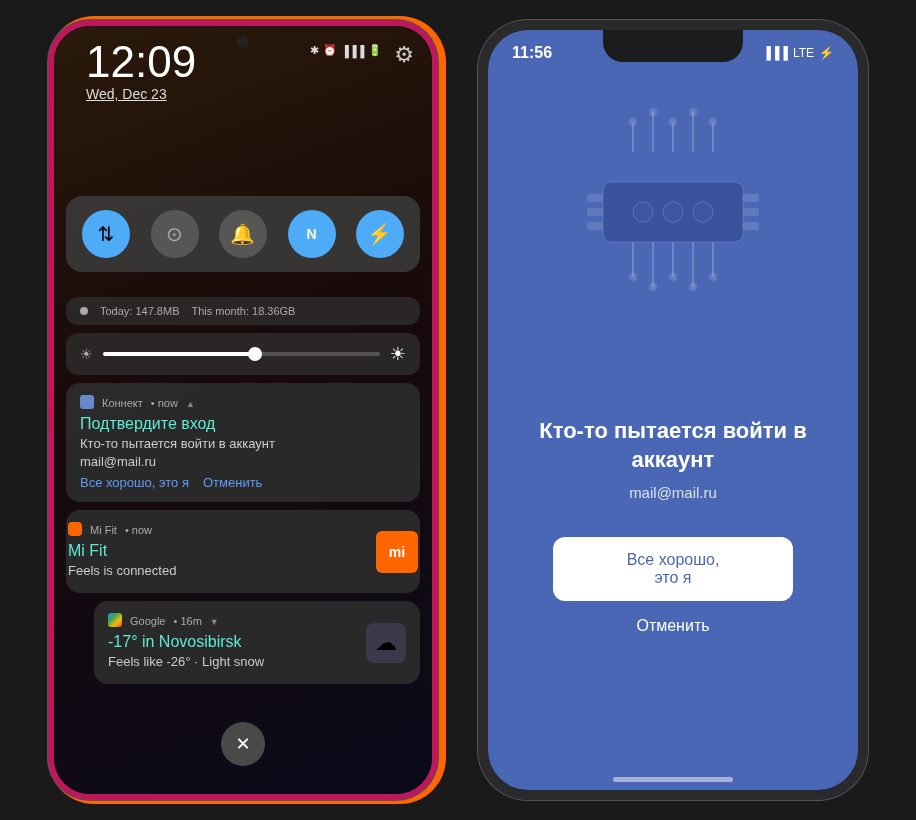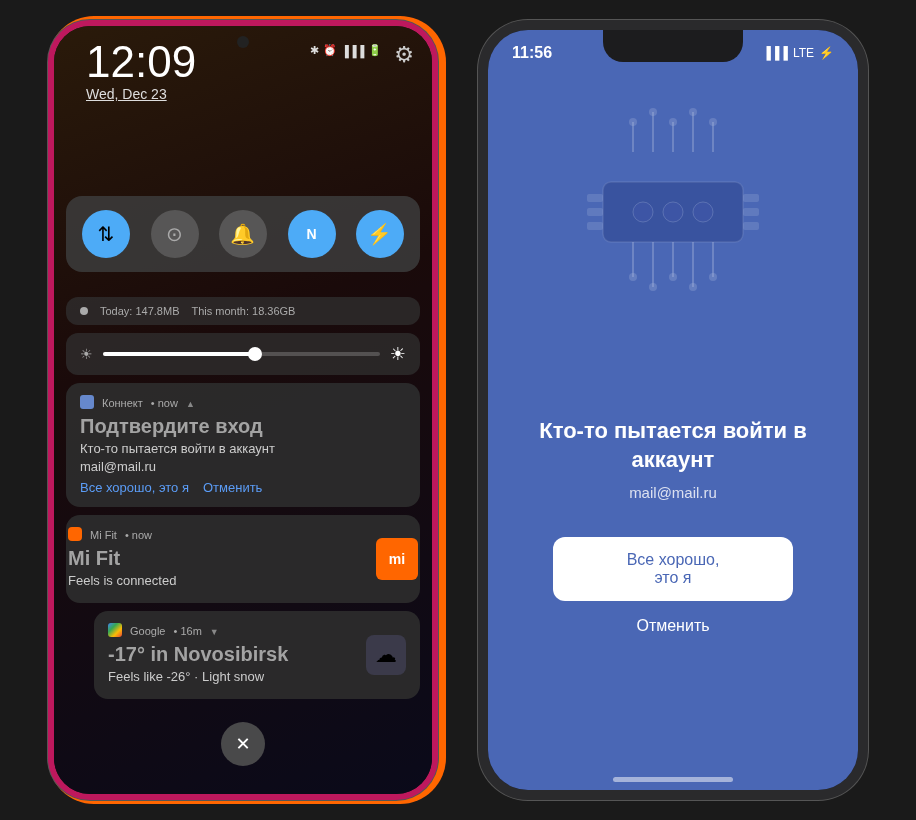--- a/index.html
+++ b/index.html
@@ -173,23 +173,23 @@
       color: #aaa;
       margin-bottom: 6px;
     }
     .notif-app-icon {
       width: 14px; height: 14px;
       background: #555;
       border-radius: 3px;
     }
     .notif-chevron { font-size: 9px; color: #888; }
     .notif-title {
-      font-size: 20px;
-      font-weight: 700;
-      color: #a3a3a3;
+      font-size: 16px;
+      font-weight: 400;
+      color: #5eead4;
       margin-bottom: 3px;
     }
     .notif-body {
       font-size: 13px;
       color: #ccc;
       margin-bottom: 3px;
     }
     .notif-email {
       font-size: 13px;
       color: #ccc;

